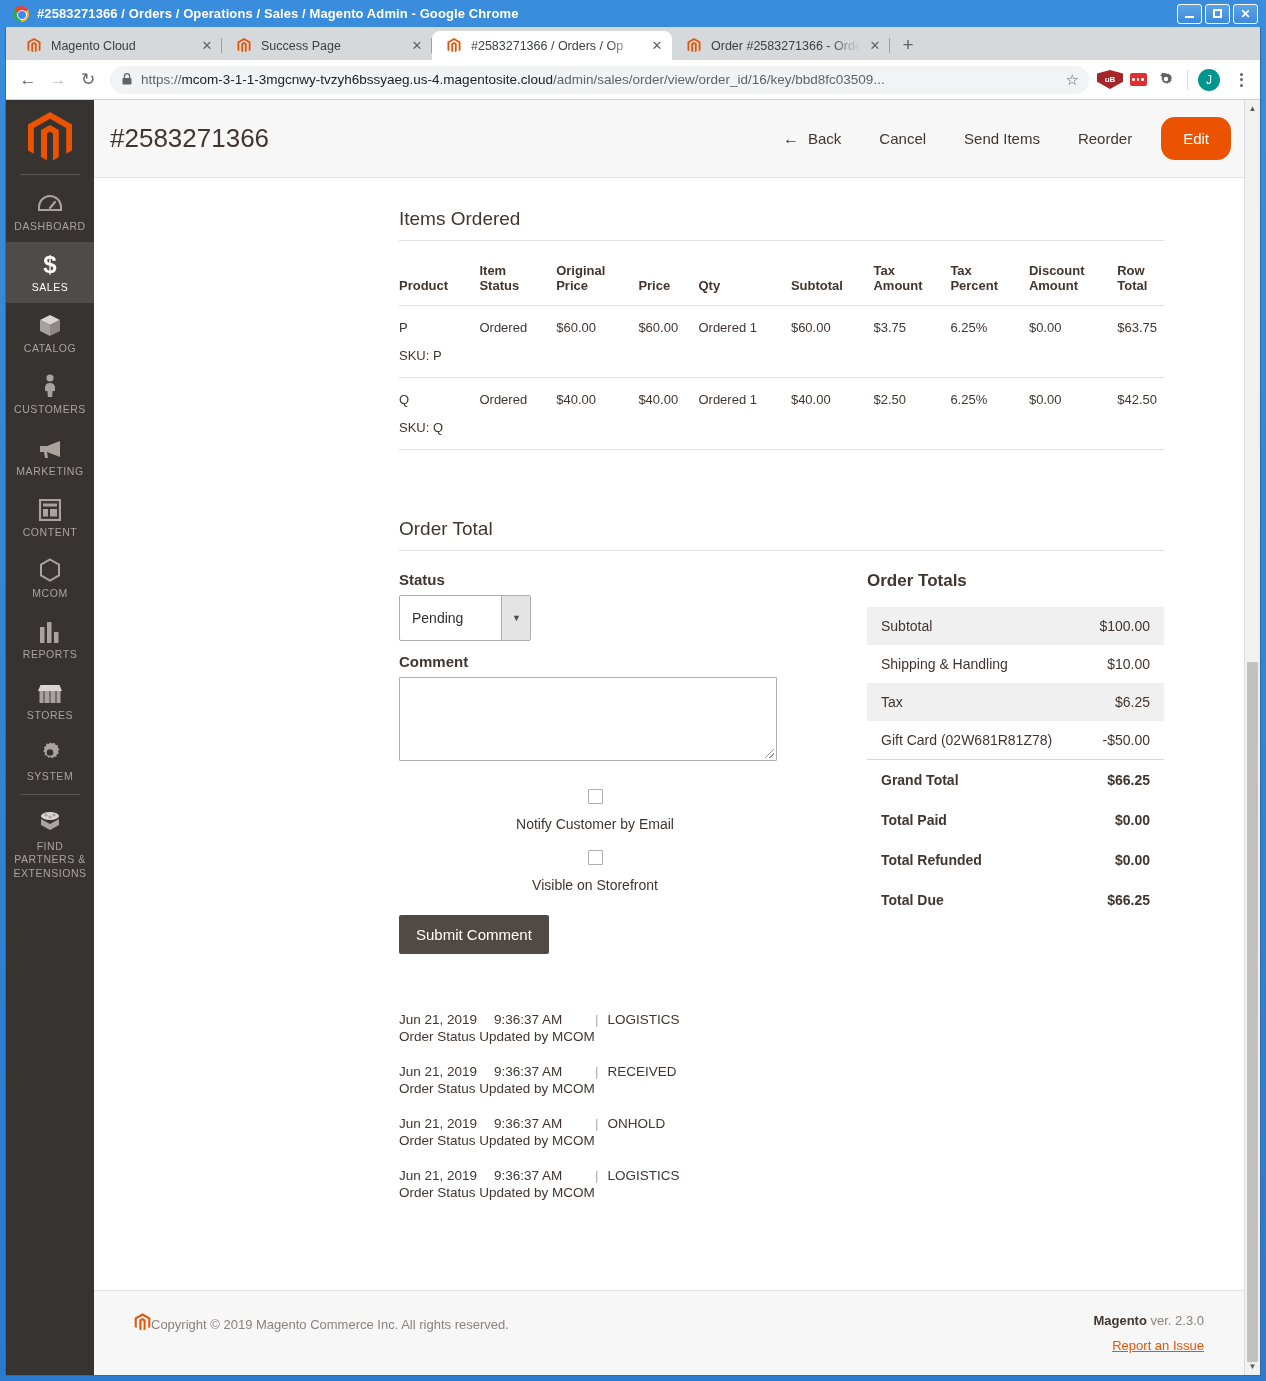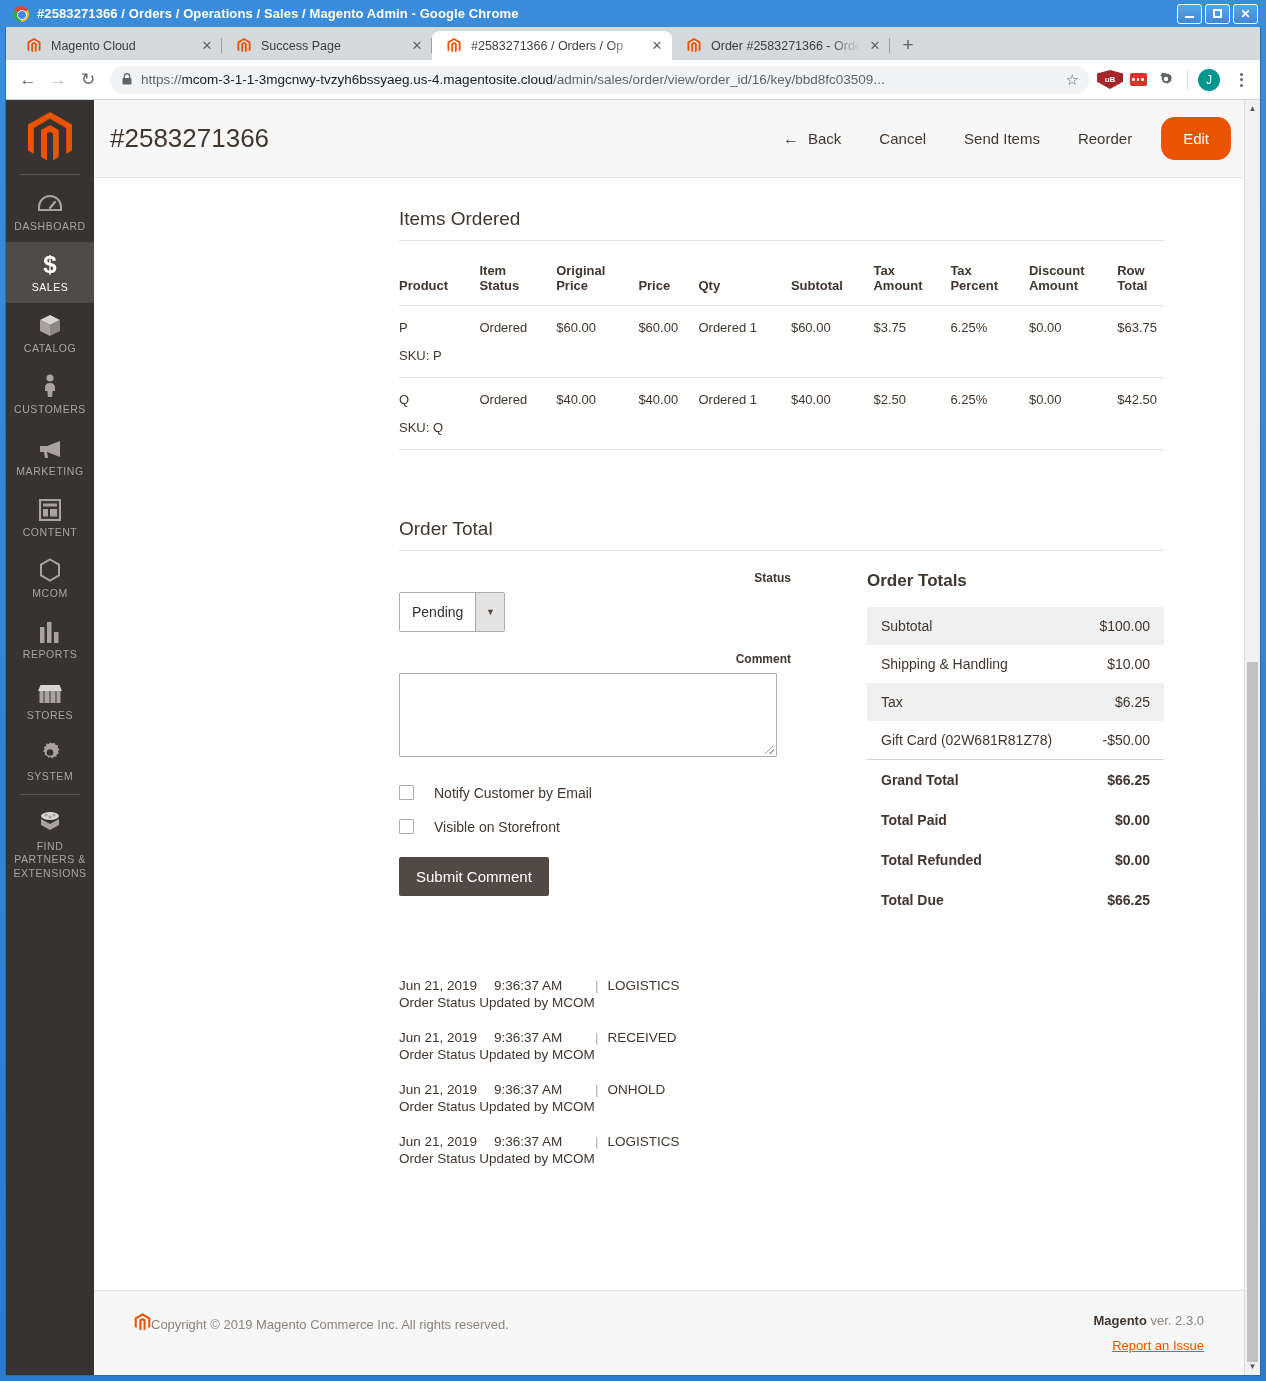--- a/index.html
+++ b/index.html
@@ -214,43 +214,43 @@
     border-bottom: 1px solid #e3e3e3; font-size: 13px;
   }
   table.items td .sku { display:block; margin-top: 13px; color:#41362f; }
 
   .order-total-wrap { padding-left: 265px; padding-right: 40px; margin-top: 68px; }
   .ot-cols { display:flex; gap: 24px; margin-top: 20px; }
   .ot-left { width: 392px; flex: 0 0 392px; }
   .ot-right { flex: 1 1 auto; padding-left: 52px; }
 
   .sub-head { font-size: 17px; font-weight: bold; color:#41362f; margin-bottom: 16px; }
-  .field-label { font-size: 12px; font-weight: bold; color:#41362f; margin-bottom: 7px; text-align: right; }
+  .field-label { font-size: 15px; font-weight: bold; color:#41362f; margin-bottom: 7px; }
 
   .select-box {
-    display:inline-flex; align-items:stretch; height: 40px;
-    border:1px solid #adadad; border-radius:2px; background:#fff; overflow:hidden;
+    display:inline-flex; align-items:stretch; height: 46px;
+    border:1px solid #adadad; border-radius:2px; background:#fff; overflow:hidden;gap:26px;
   }
   .select-box .sel-val { padding: 0 12px; display:flex; align-items:center; font-size:14px; color:#303030; }
   .select-box .sel-arrow {
     width: 29px; background:#e3e3e3; border-left:1px solid #adadad;
     display:flex; align-items:center; justify-content:center; font-size:9px; color:#514943;
   }
-  .comment-label { margin-top: 20px; }
+  .comment-label { margin-top: 12px; }
   .comment-area {
     width: 378px; height: 84px; border:1px solid #adadad; border-radius:1px;
     background:#fff; position: relative;
   }
   .comment-area::after {
     content:""; position:absolute; right:2px; bottom:2px; width:9px; height:9px;
     background:
       linear-gradient(135deg, transparent 45%, #9b9b9b 45%, #9b9b9b 55%, transparent 55%),
       linear-gradient(135deg, transparent 70%, #9b9b9b 70%, #9b9b9b 80%, transparent 80%);
   }
-  .checkrow { display:flex; align-items:center; gap:20px; margin-top: 18px; }
+  .checkrow { display:flex; align-items:center; gap:12px; margin-top: 18px; flex-direction: column; }
   .checkrow:first-of-type { margin-top: 28px; }
   .cbox { width:15px;height:15px;border:1px solid #adadad;background:#fff;border-radius:1px; flex:0 0 15px;}
   .checkrow span { font-size: 14px; color:#41362f; }
   .btn-submit {
     margin-top: 22px; background:#514943; color:#fff;
     border:none; border-radius:2px; font-size:15px;
     padding: 11px 17px; font-family: inherit;
   }
 
   

